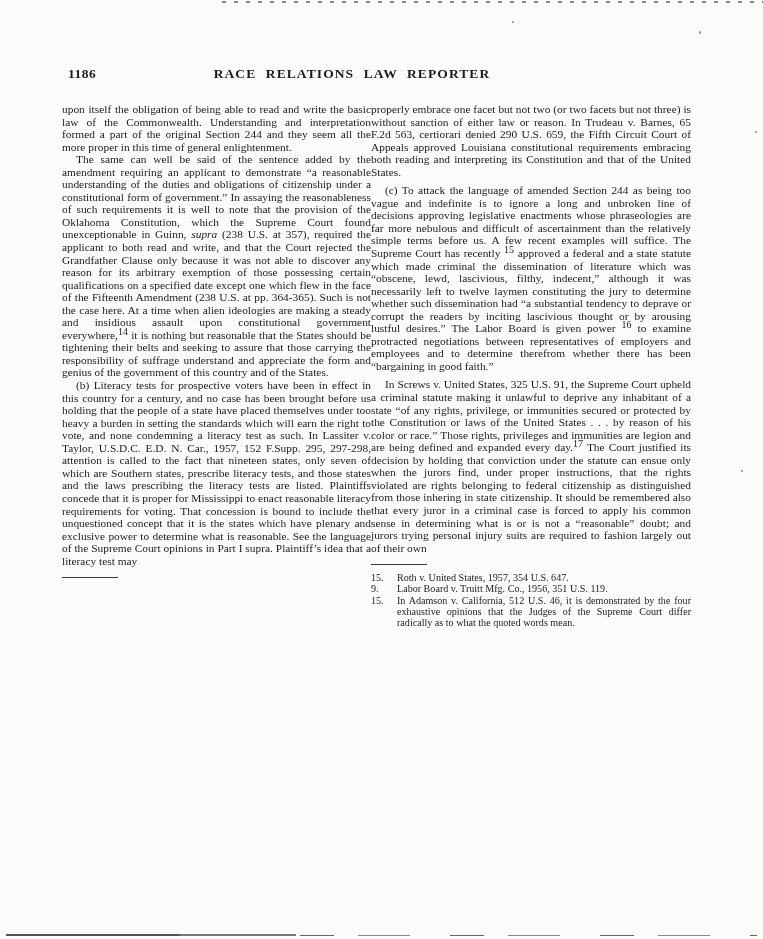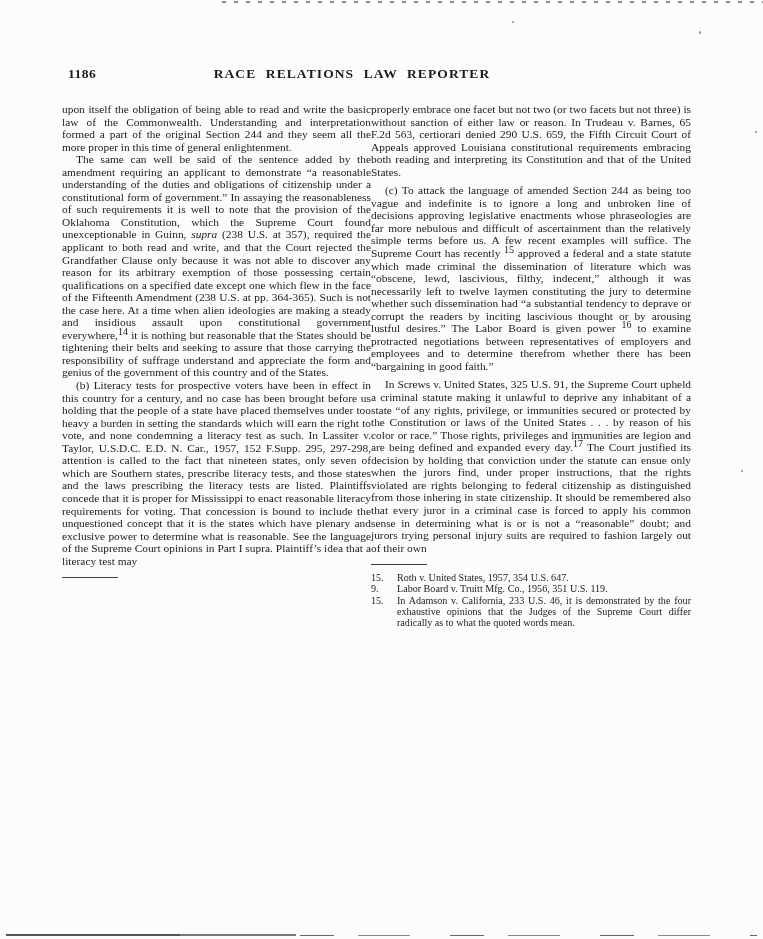--- a/index.html
+++ b/index.html
@@ -101,21 +101,21 @@
           <div class="fn">
             <span class="fnnum">15.</span>
             <span class="fntext">Roth v. United States, 1957, 354 U.S. 647.</span>
           </div>
           <div class="fn">
             <span class="fnnum">9.</span>
             <span class="fntext">Labor Board v. Truitt Mfg. Co., 1956, 351 U.S. 119.</span>
           </div>
           <div class="fn">
             <span class="fnnum">15.</span>
-            <span class="fntext">In Adamson v. California, 233 U.S. 46, it is demonstrated by the four exhaustive opinions that the Judges of the Supreme Court differ radically as to what the quoted words mean.</span>
+            <span class="fntext">In Adamson v. California, 512 U.S. 46, it is demonstrated by the four exhaustive opinions that the Judges of the Supreme Court differ radically as to what the quoted words mean.</span>
           </div>
         </div>
     </div>
   </div>
 
   <div class="speck" style="left:512px;top:21px;width:2px;height:2px;"></div>
   <div class="speck" style="left:699px;top:31px;width:2px;height:3px;"></div>
   <div class="speck" style="left:755px;top:131px;width:2px;height:2px;"></div>
   <div class="speck" style="left:741px;top:470px;width:2px;height:2px;"></div>
 

